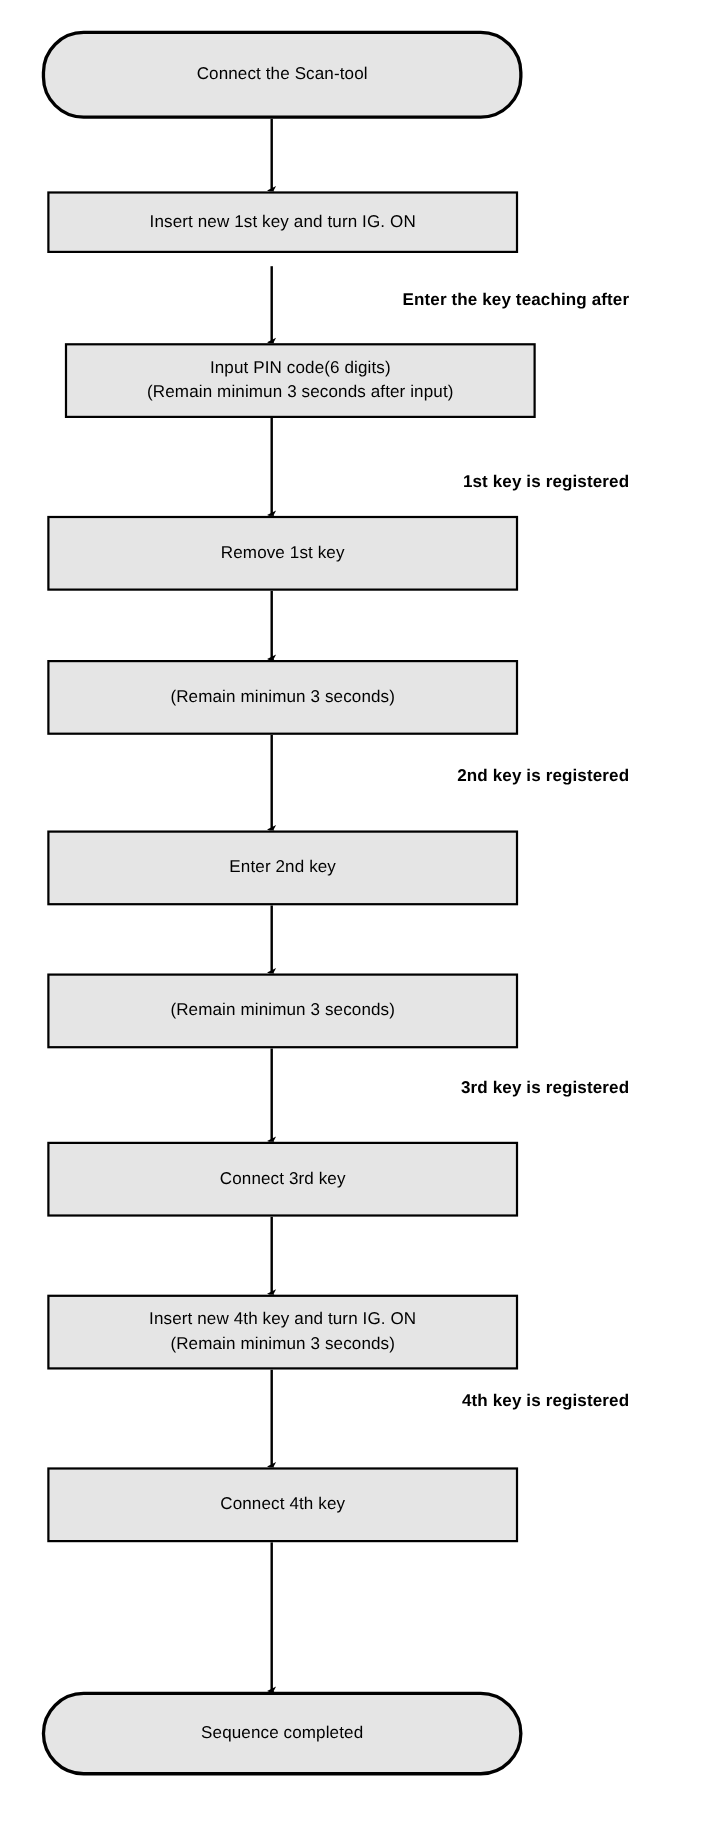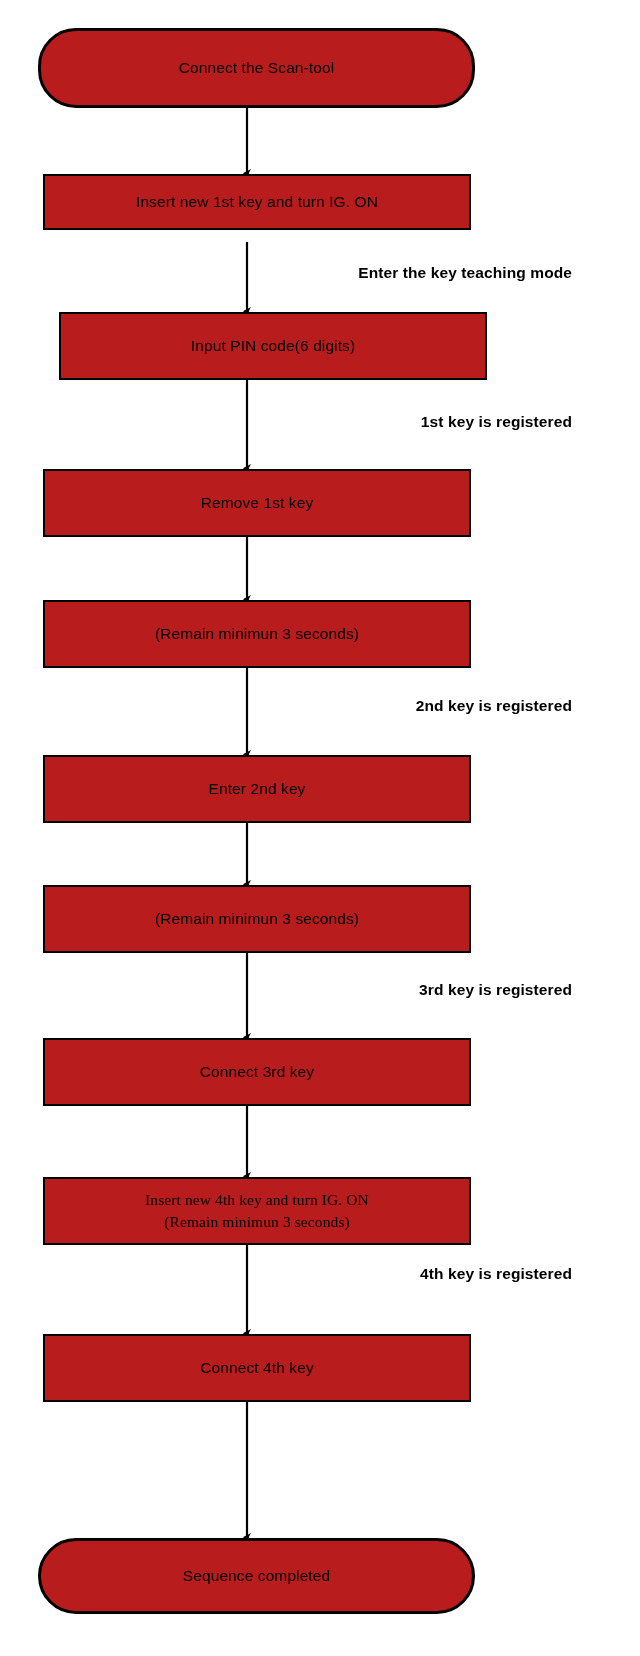--- a/index.html
+++ b/index.html
@@ -23,21 +23,21 @@
     position: absolute;
     left: 0;
     top: 0;
     width: 640px;
     height: 1656px;
     display: block;
   }
   .node {
     position: absolute;
     box-sizing: border-box;
-    background: #b91c1c;
+    background: #e5e5e5;
     border: 2.5px solid #000000;
     display: flex;
     flex-direction: column;
     align-items: center;
     justify-content: center;
     color: #000000;
     font-size: 15.5px;
     line-height: 1.45;
     letter-spacing: 0.1px;
     text-align: left;
@@ -88,48 +88,49 @@
 
   <div id="node-layer">
       <div class="node terminal" style="left: 38px; top: 28px; width: 437px; height: 80px;">
         <span class="line">Connect the Scan-tool</span>
       </div>
       <div class="node" style="left: 43px; top: 174px; width: 428px; height: 56px;">
         <span class="line">Insert new 1st key and turn IG. ON</span>
       </div>
       <div class="node" style="left: 59px; top: 312px; width: 428px; height: 68px;">
         <span class="line">Input PIN code(6 digits)</span>
+        <span class="line">(Remain minimun 3 seconds after input)</span>
       </div>
       <div class="node" style="left: 43px; top: 469px; width: 428px; height: 68px;">
         <span class="line">Remove 1st key</span>
       </div>
       <div class="node" style="left: 43px; top: 600px; width: 428px; height: 68px;">
         <span class="line">(Remain minimun 3 seconds)</span>
       </div>
       <div class="node" style="left: 43px; top: 755px; width: 428px; height: 68px;">
         <span class="line">Enter 2nd key</span>
       </div>
       <div class="node" style="left: 43px; top: 885px; width: 428px; height: 68px;">
         <span class="line">(Remain minimun 3 seconds)</span>
       </div>
       <div class="node" style="left: 43px; top: 1038px; width: 428px; height: 68px;">
         <span class="line">Connect 3rd key</span>
       </div>
-      <div class="node" style="left: 43px; top: 1177px; width: 428px; height: 68px; font-family: Liberation Serif, serif;">
+      <div class="node" style="left: 43px; top: 1177px; width: 428px; height: 68px;">
         <span class="line">Insert new 4th key and turn IG. ON</span>
         <span class="line">(Remain minimun 3 seconds)</span>
       </div>
       <div class="node" style="left: 43px; top: 1334px; width: 428px; height: 68px;">
         <span class="line">Connect 4th key</span>
       </div>
       <div class="node terminal" style="left: 38px; top: 1538px; width: 437px; height: 76px;">
         <span class="line">Sequence completed</span>
       </div>
     </div>
   <div id="label-layer">
-      <div class="edge-label" style="top: 264px; right: 68px;">Enter the key teaching mode</div>
-      <div class="edge-label" style="top: 413px; right: 68px;">1st key is registered</div>
+      <div class="edge-label" style="top: 264px; right: 68px;">Enter the key teaching after</div>
+      <div class="edge-label" style="top: 430px; right: 68px;">1st key is registered</div>
       <div class="edge-label" style="top: 697px; right: 68px;">2nd key is registered</div>
       <div class="edge-label" style="top: 981px; right: 68px;">3rd key is registered</div>
       <div class="edge-label" style="top: 1265px; right: 68px;">4th key is registered</div>
     </div>
 
 </div>
 
 </body></html>

